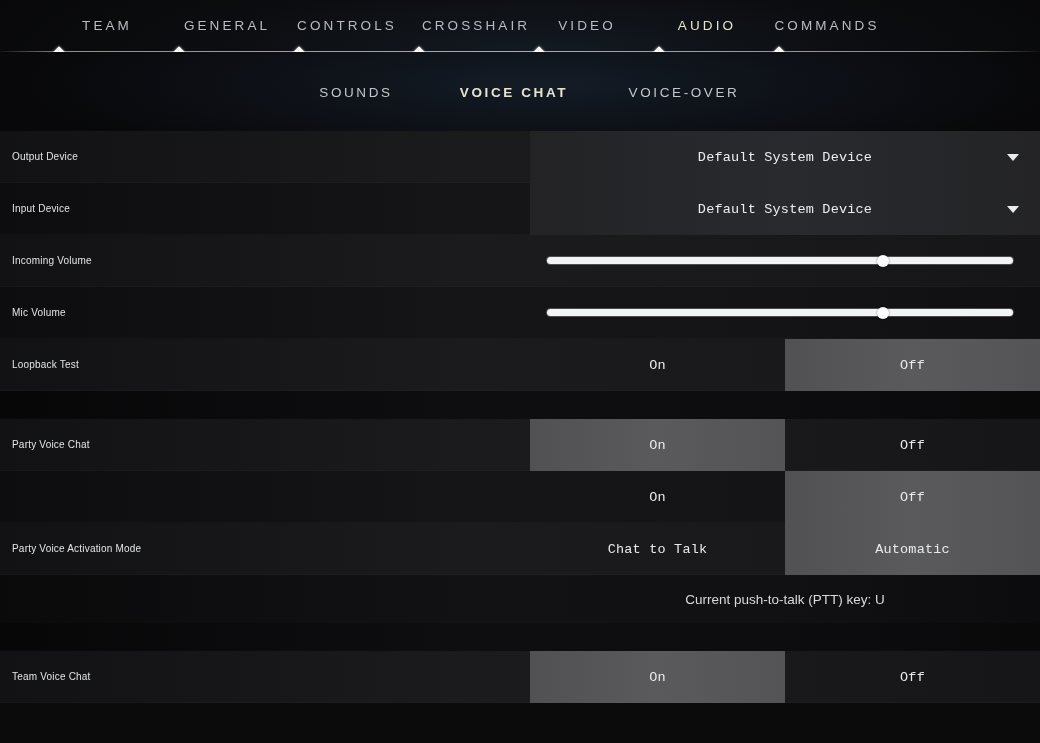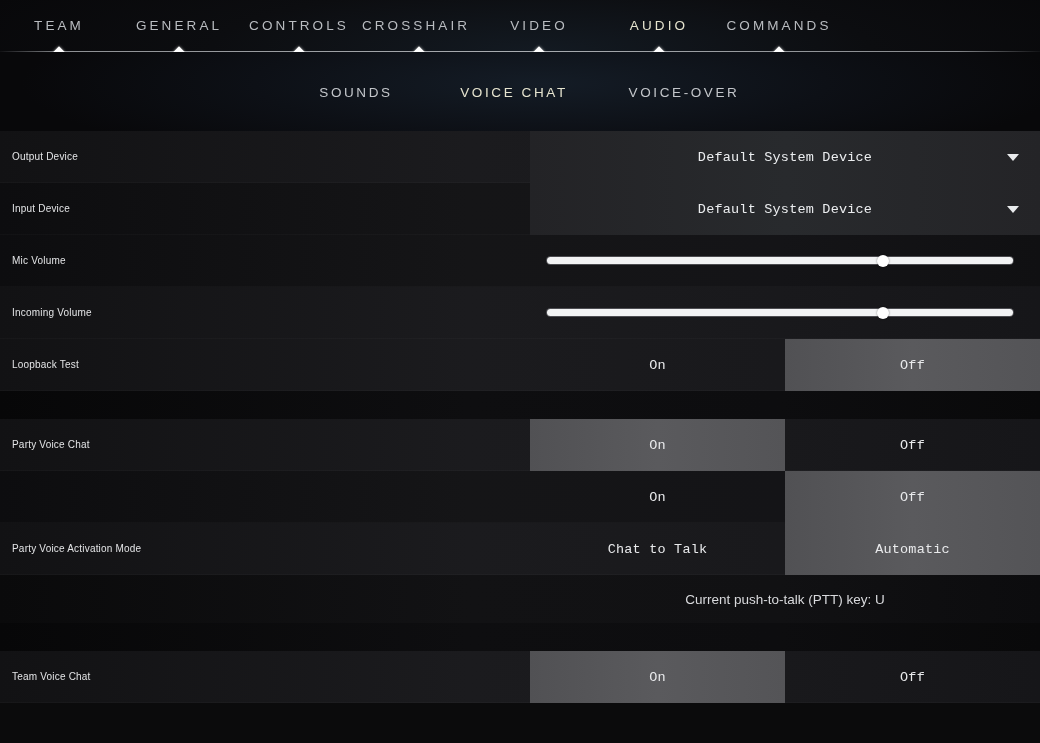--- a/index.html
+++ b/index.html
@@ -36,20 +36,21 @@
   }
   .topnav-item {
     position: absolute;
     transform: translateX(-50%);
     font-size: 13.5px;
     letter-spacing: 3.1px;
     color: #b9bcc0;
     white-space: nowrap;
     top: 18px;
     cursor: pointer;
+    margin-left: 48px;
   }
   .topnav-item.active { color: #e6e4cf; }
 
   .nav-rule {
     position: absolute;
     left: 0; right: 0;
     top: 51px;
     height: 1px;
     background: linear-gradient(90deg, rgba(170,172,176,.05) 0%, rgba(185,188,192,.75) 6%, rgba(195,198,202,.85) 50%, rgba(185,188,192,.7) 92%, rgba(170,172,176,.05) 100%);
   }
@@ -220,41 +221,41 @@
 </head>
 <body>
 
 <div id="app">
 
   <div class="topnav">
     <div class="topnav-items" id="topnav-items">
         <div class="topnav-item" style="left: 59px;">TEAM</div>
         <div class="topnav-item" style="left: 179px;">GENERAL</div>
         <div class="topnav-item" style="left: 299px;">CONTROLS</div>
-        <div class="topnav-item" style="left: 416px; text-align: center;">CROSSHAIR</div>
+        <div class="topnav-item" style="left: 428px; text-align: center;">CROSSHAIR</div>
         <div class="topnav-item" style="left: 539px;">VIDEO</div>
         <div class="topnav-item active" style="left: 659px;">AUDIO</div>
         <div class="topnav-item" style="left: 779px;">COMMANDS</div>
       </div>
     <div class="nav-rule"></div>
     <div id="nav-diamonds">
         <div class="nav-diamond" style="left: 59px;"></div>
         <div class="nav-diamond" style="left: 179px;"></div>
         <div class="nav-diamond" style="left: 299px;"></div>
         <div class="nav-diamond" style="left: 419px;"></div>
         <div class="nav-diamond" style="left: 539px;"></div>
         <div class="nav-diamond" style="left: 659px;"></div>
         <div class="nav-diamond" style="left: 779px;"></div>
       </div>
   </div>
 
   <div class="subnav">
     <div id="subnav-items">
         <div class="subnav-item" style="left: 356px;">SOUNDS</div>
-        <div class="subnav-item active" style="left: 514px;">VOICE CHAT</div>
+        <div class="subnav-item active" style="left: 514px; font-weight: bold;">VOICE CHAT</div>
         <div class="subnav-item" style="left: 684px;">VOICE-OVER</div>
       </div>
   </div>
 
   <div id="settings-body">
       <div class="section">
         <div class="row">
           <div class="row-label">Output Device</div>
           <div class="control-area">
             <div class="dropdown">
@@ -265,31 +266,31 @@
         </div>
         <div class="row dark">
           <div class="row-label">Input Device</div>
           <div class="control-area">
             <div class="dropdown">
               <span class="dropdown-value">Default System Device</span>
               <span class="chev"></span>
             </div>
           </div>
         </div>
-        <div class="row dark">
-          <div class="row-label">Mic Volume</div>
+        <div class="row">
+          <div class="row-label">Incoming Volume</div>
           <div class="control-area">
             <div class="slider">
               <div class="slider-track"></div>
               <div class="slider-knob" style="left: 72%;"></div>
             </div>
           </div>
         </div>
-        <div class="row">
-          <div class="row-label">Incoming Volume</div>
+        <div class="row dark">
+          <div class="row-label">Mic Volume</div>
           <div class="control-area">
             <div class="slider">
               <div class="slider-track"></div>
               <div class="slider-knob" style="left: 72%;"></div>
             </div>
           </div>
         </div>
         <div class="row">
           <div class="row-label">Loopback Test</div>
           <div class="control-area">

